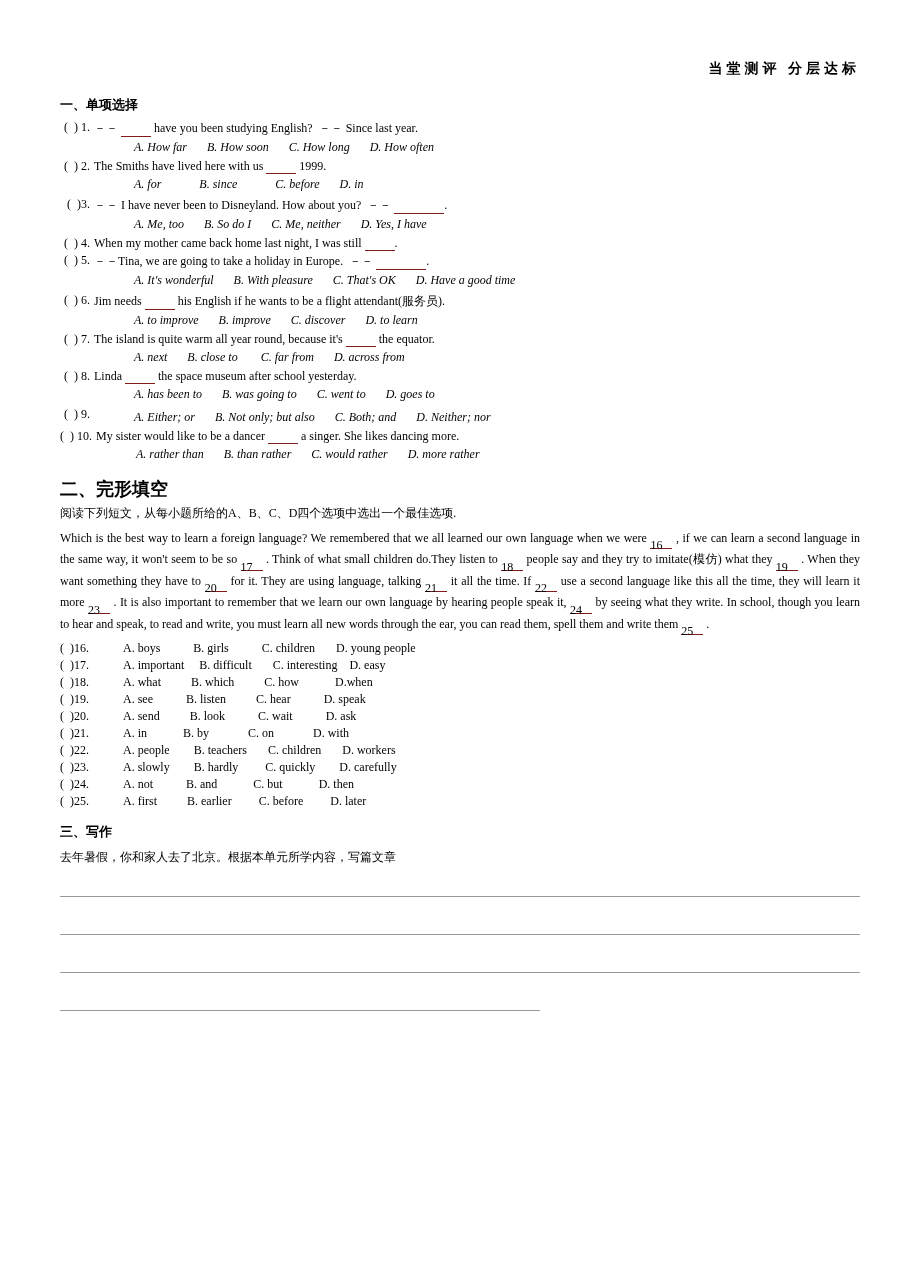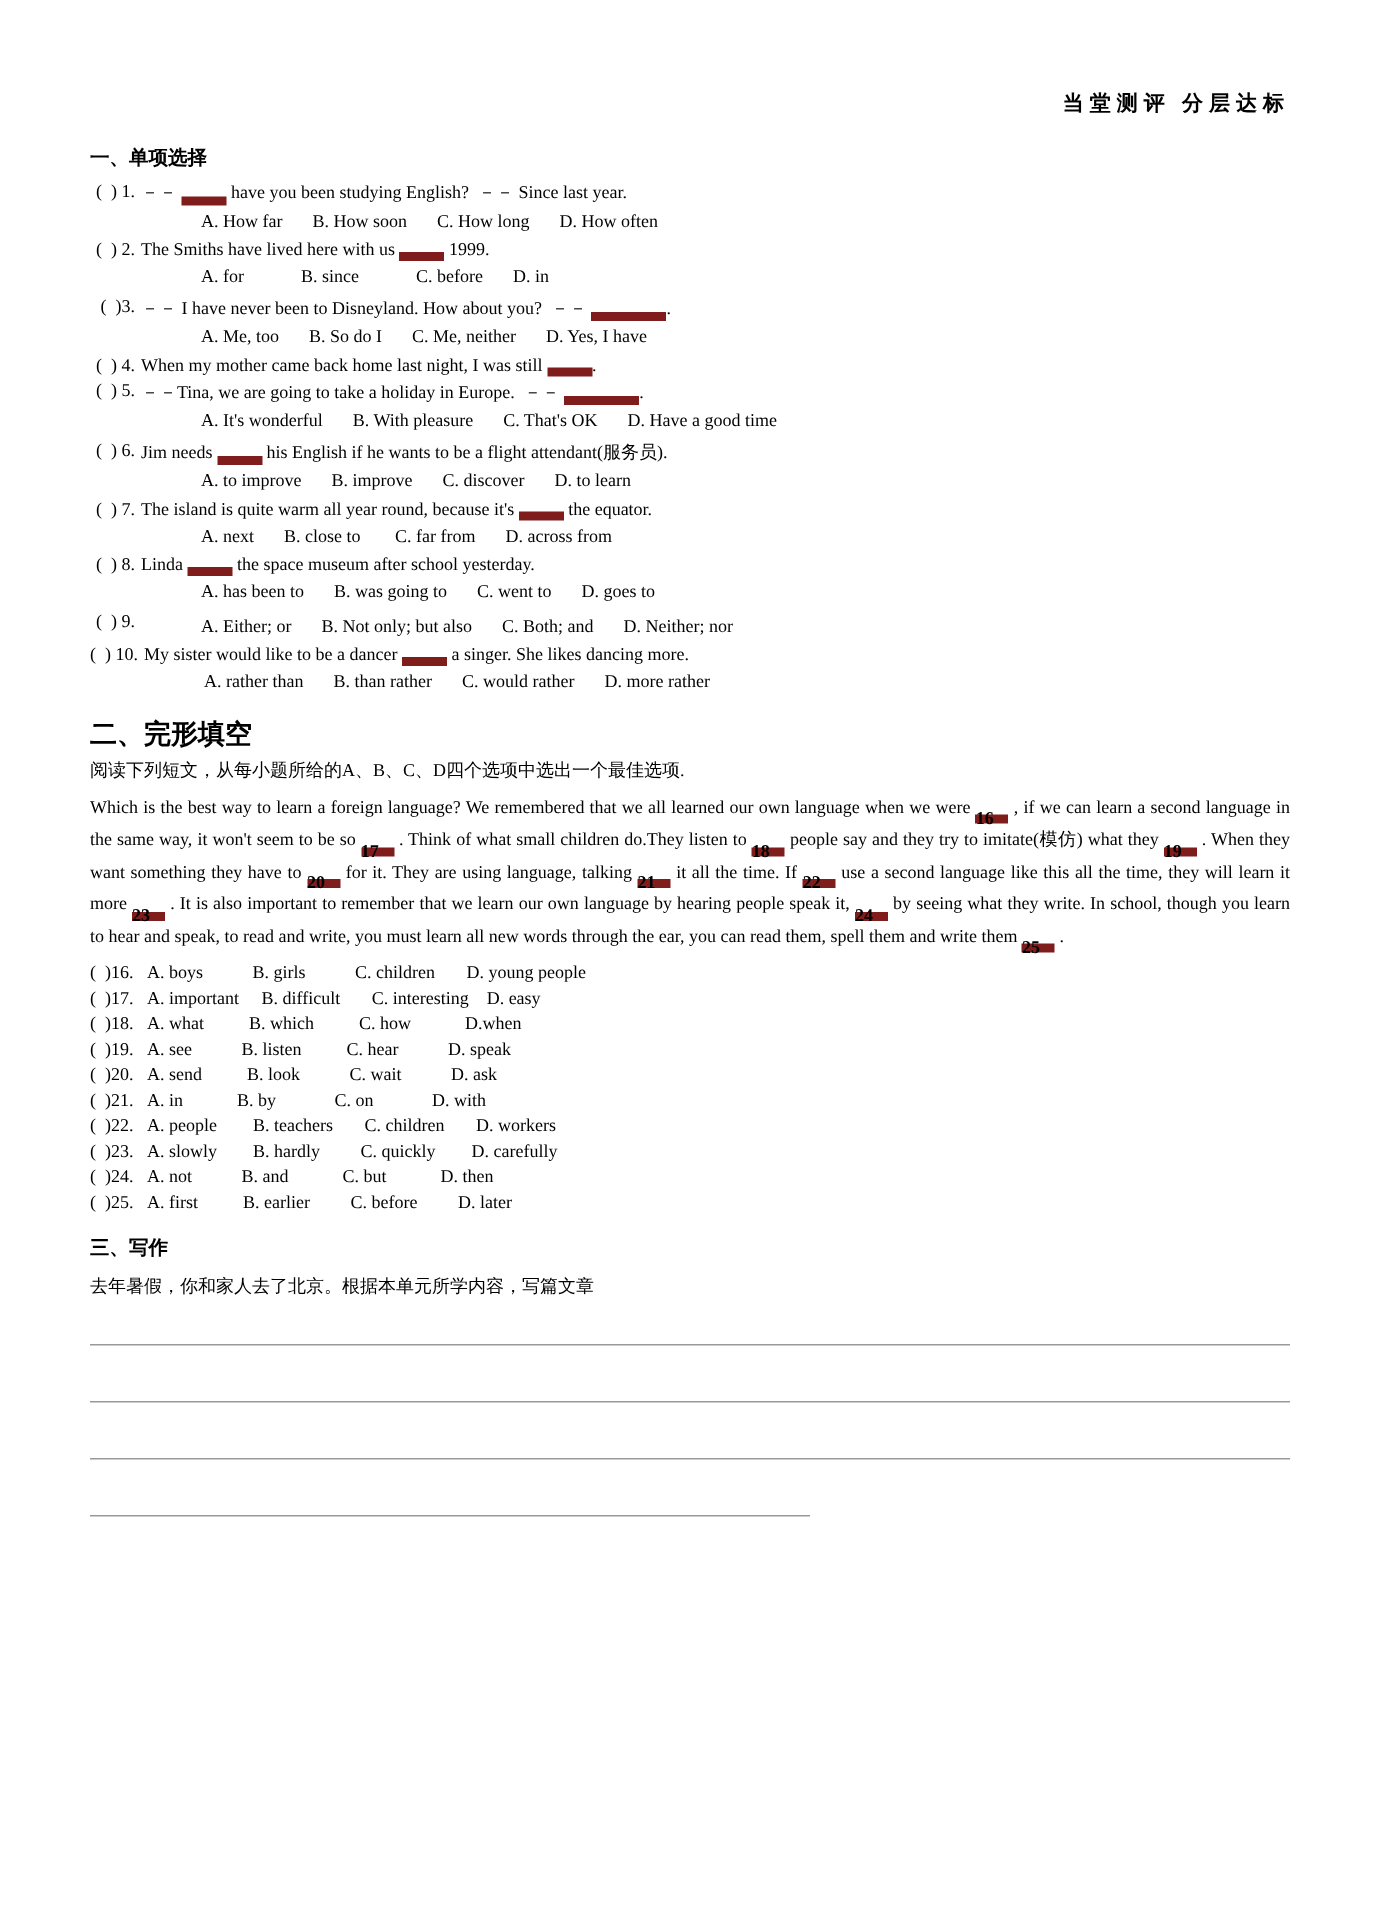--- a/index.html
+++ b/index.html
@@ -64,37 +64,38 @@
     .q-num {
       min-width: 34px;
       text-align: right;
       padding-right: 4px;
     }
     .q-content {
       flex: 1;
     }
     .fill-blank {
       display: inline-block;
-      border-bottom: 6px solid #7f1d1d;
+      border-bottom: 1px solid #7f1d1d;
       min-width: 30px;
       height: 14px;
       vertical-align: bottom;
-      font-weight: bold;
     }
     .options-row {
       margin-left: 40px;
       display: flex;
       gap: 20px;
       flex-wrap: wrap;
       line-height: 1.7;
+      font-style: italic;
     }
     .cloze-q-row {
       display: flex;
       align-items: flex-start;
       margin-bottom: 2px;
+      gap: 25px;
     }
     .cloze-q-num {
       min-width: 38px;
     }
   </style>
 </head>
 <body>
 
 <div class="page-header">当堂测评    分层达标</div>
 

